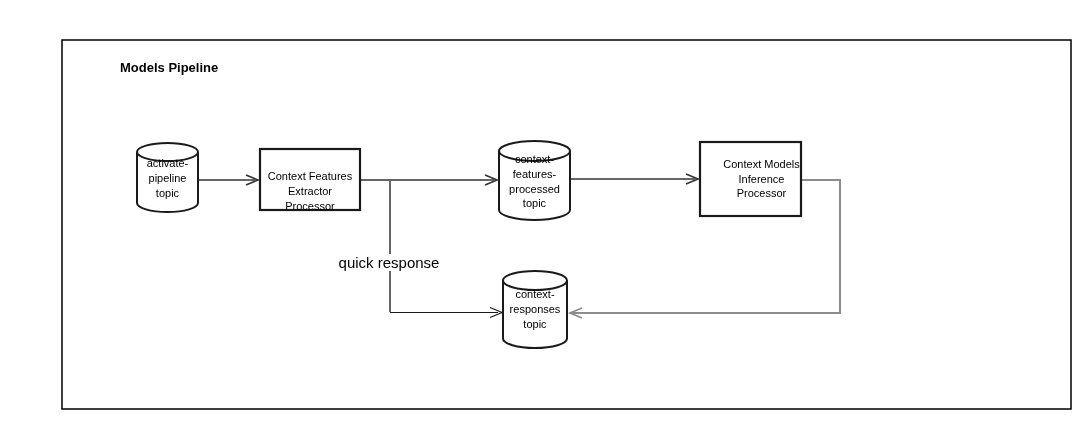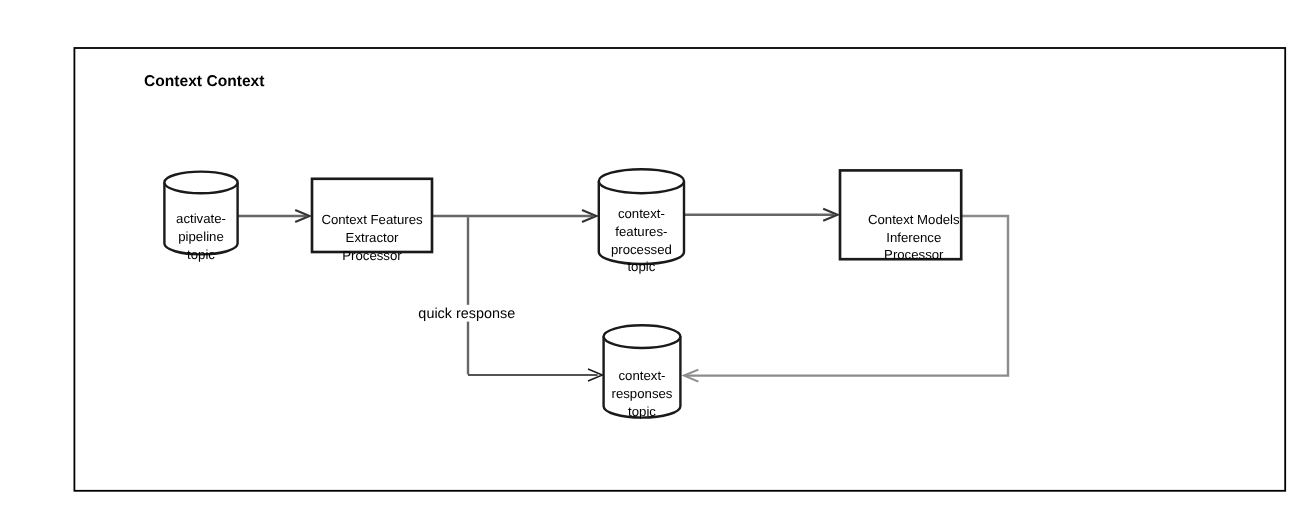--- a/index.html
+++ b/index.html
@@ -33,30 +33,29 @@
     position: absolute;
     display: flex;
     align-items: center;
     justify-content: center;
     text-align: center;
     white-space: pre-line;
     font-size: 11px;
     line-height: 1.35;
     color: #000000;
     pointer-events: none;
-    margin-top: 20px;
   }
   .edge-label {
     position: absolute;
     left: 389px;
     top: 254px;
     transform: translateX(-50%);
     background: #ffffff;
     padding: 0 3px;
-    font-size: 12px;
+    font-size: 15px;
     color: #000000;
     white-space: nowrap;
   }
 </style>
 </head>
 <body>
 
 <div class="stage">
 
   <svg width="1090" height="430" viewBox="0 0 1090 430">
@@ -92,27 +91,27 @@
     </g>
 
     <rect x="700" y="142" width="101" height="74" fill="#ffffff" stroke-width="2.2" stroke="#1a1a1a"></rect>
 
     <g>
       <path d="M 503,280.5 L 503,338.5 A 32,9.5 0 0 0 567,338.5 L 567,280.5" fill="#ffffff" stroke-width="2" stroke="#1a1a1a"></path>
       <ellipse cx="535" cy="280.5" rx="32" ry="9.5" fill="#ffffff" stroke-width="2" stroke="#1a1a1a"></ellipse>
     </g>
   </svg>
 
-  <div class="diagram-title">Context Context</div>
+  <div class="diagram-title">Models Pipeline</div>
 
   <div class="node-label" style="left:137px; top:145px; width:61px; height:67px;">activate-
 pipeline
 topic</div>
 
-  <div class="node-label" style="left:260px; top:149px; width:100px; height:61px;">Context Features
+  <div class="node-label" style="left:260px; top:161px; width:100px; height:61px;">Context Features
 Extractor
 Processor</div>
 
   <div class="node-label" style="left:499px; top:143px; width:71px; height:77px;">context-
 features-
 processed
 topic</div>
 
   <div class="node-label" style="left:700px; top:142px; width:123px; height:74px;">Context Models
 Inference

